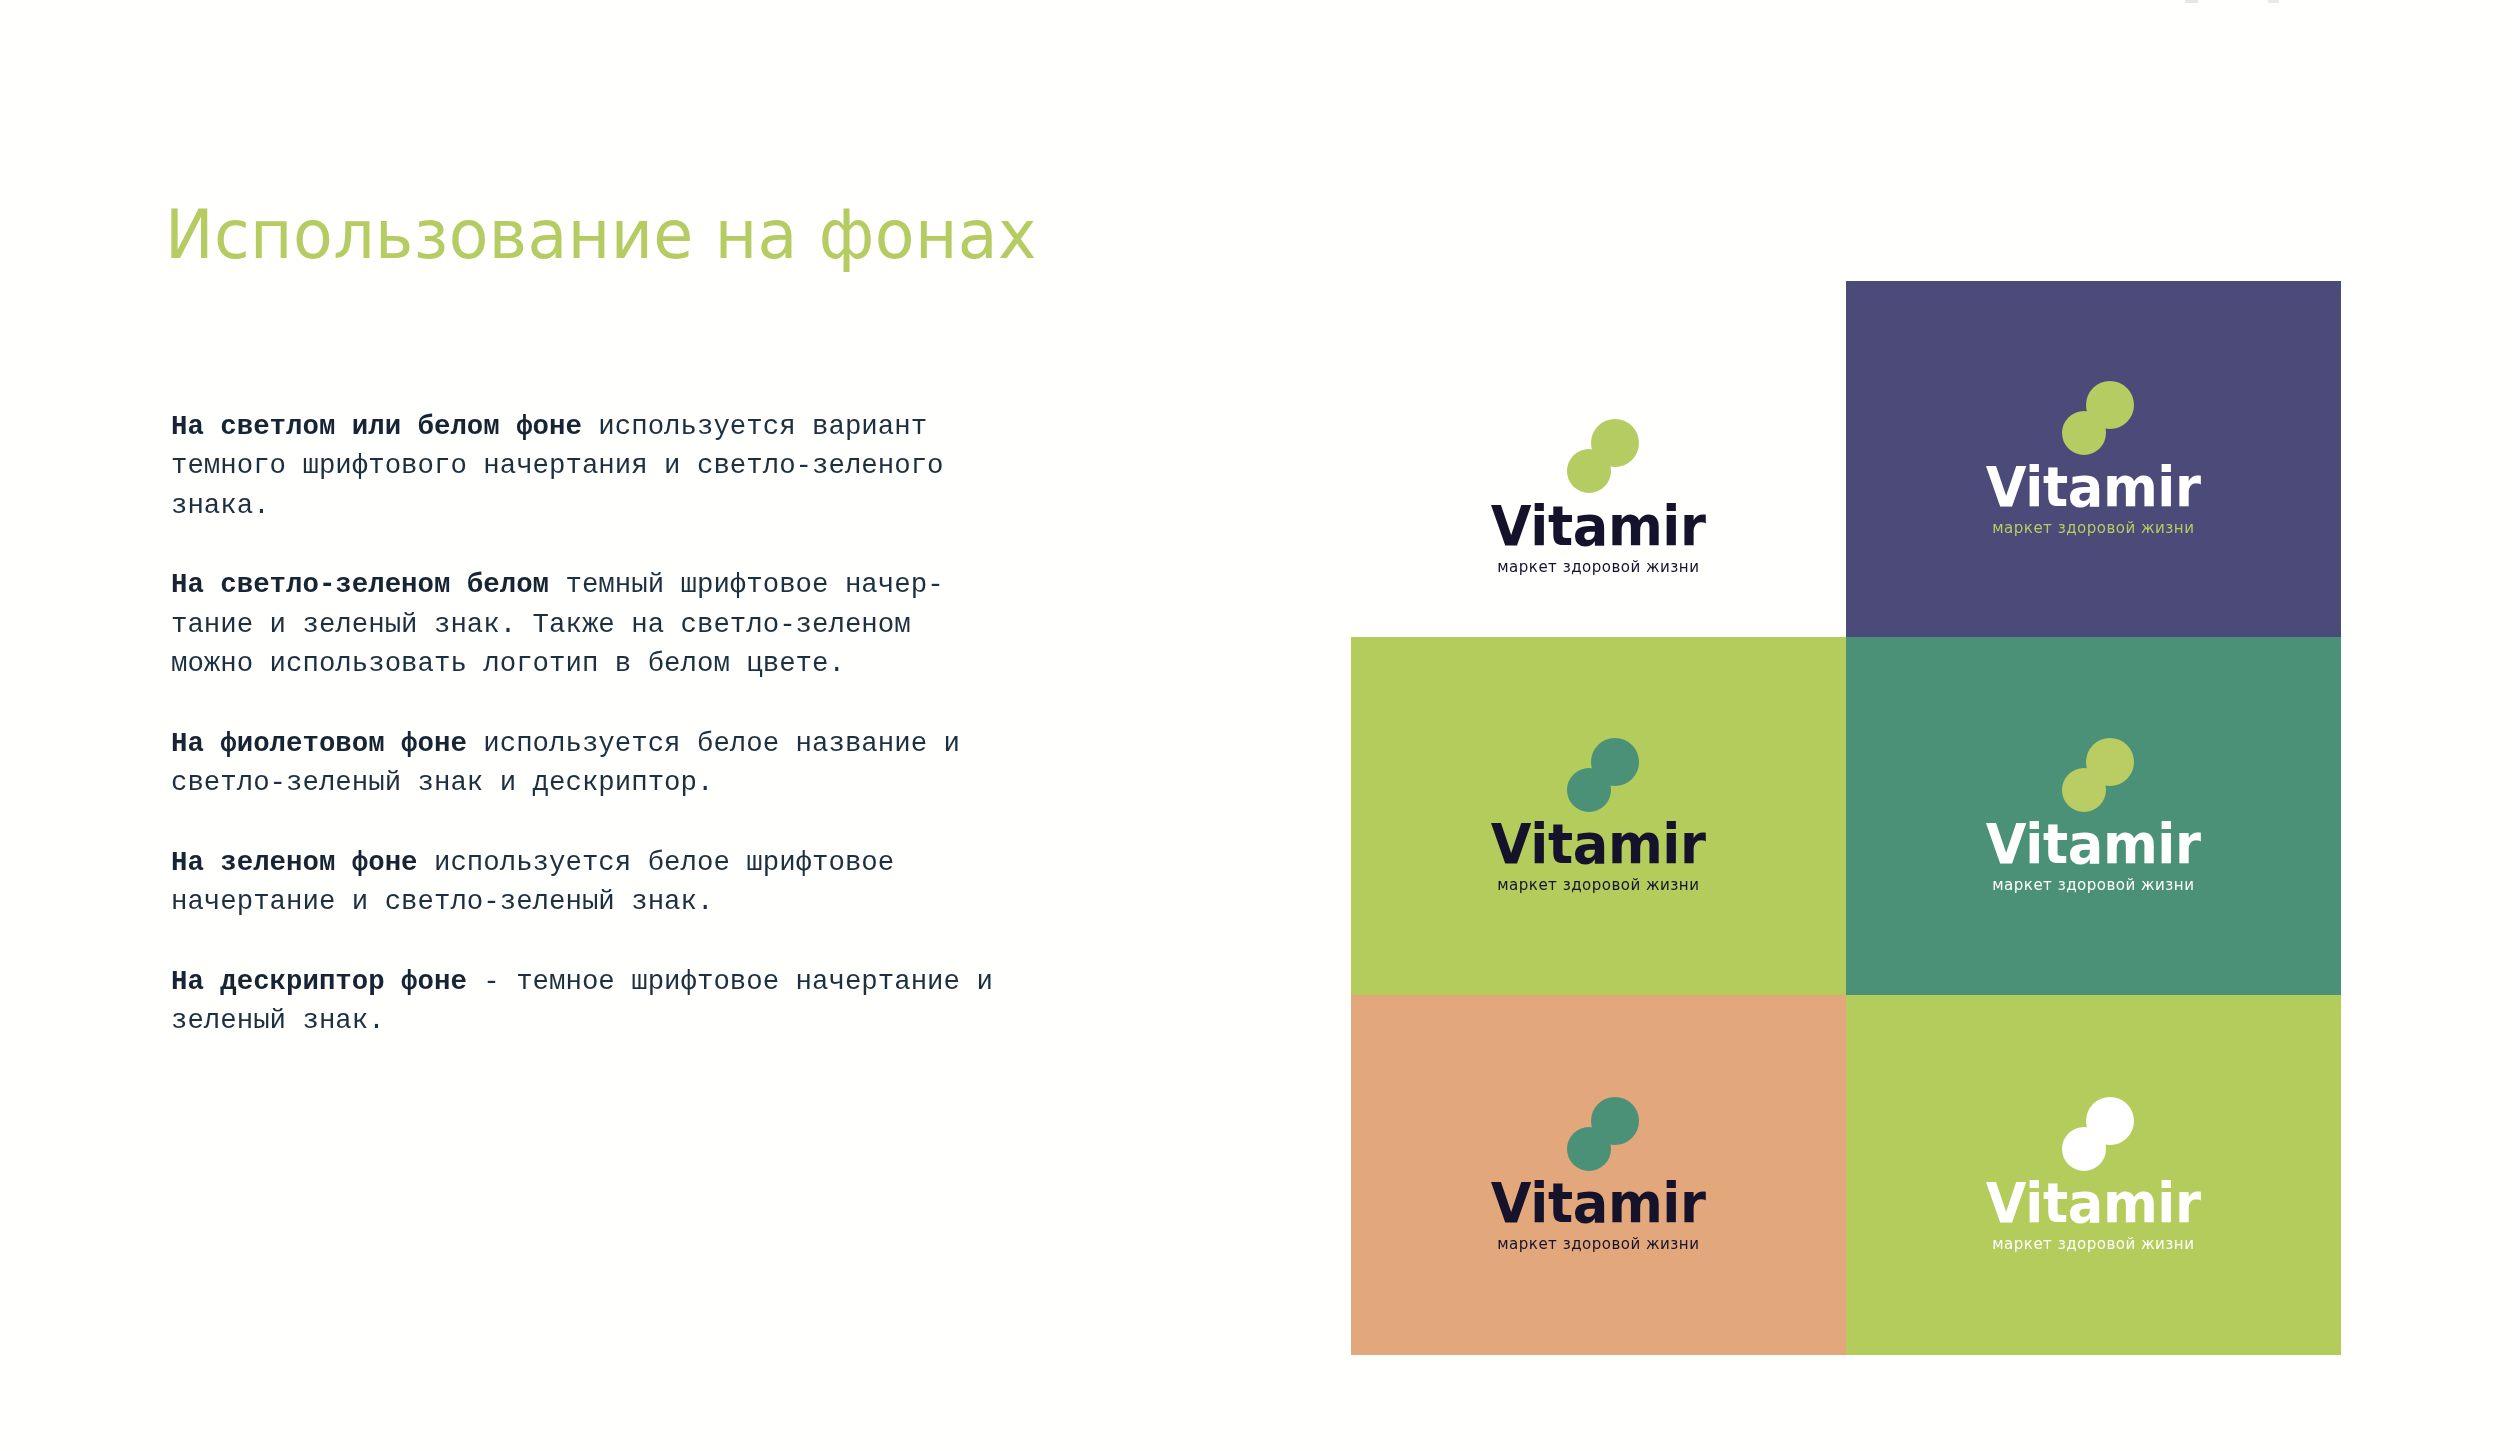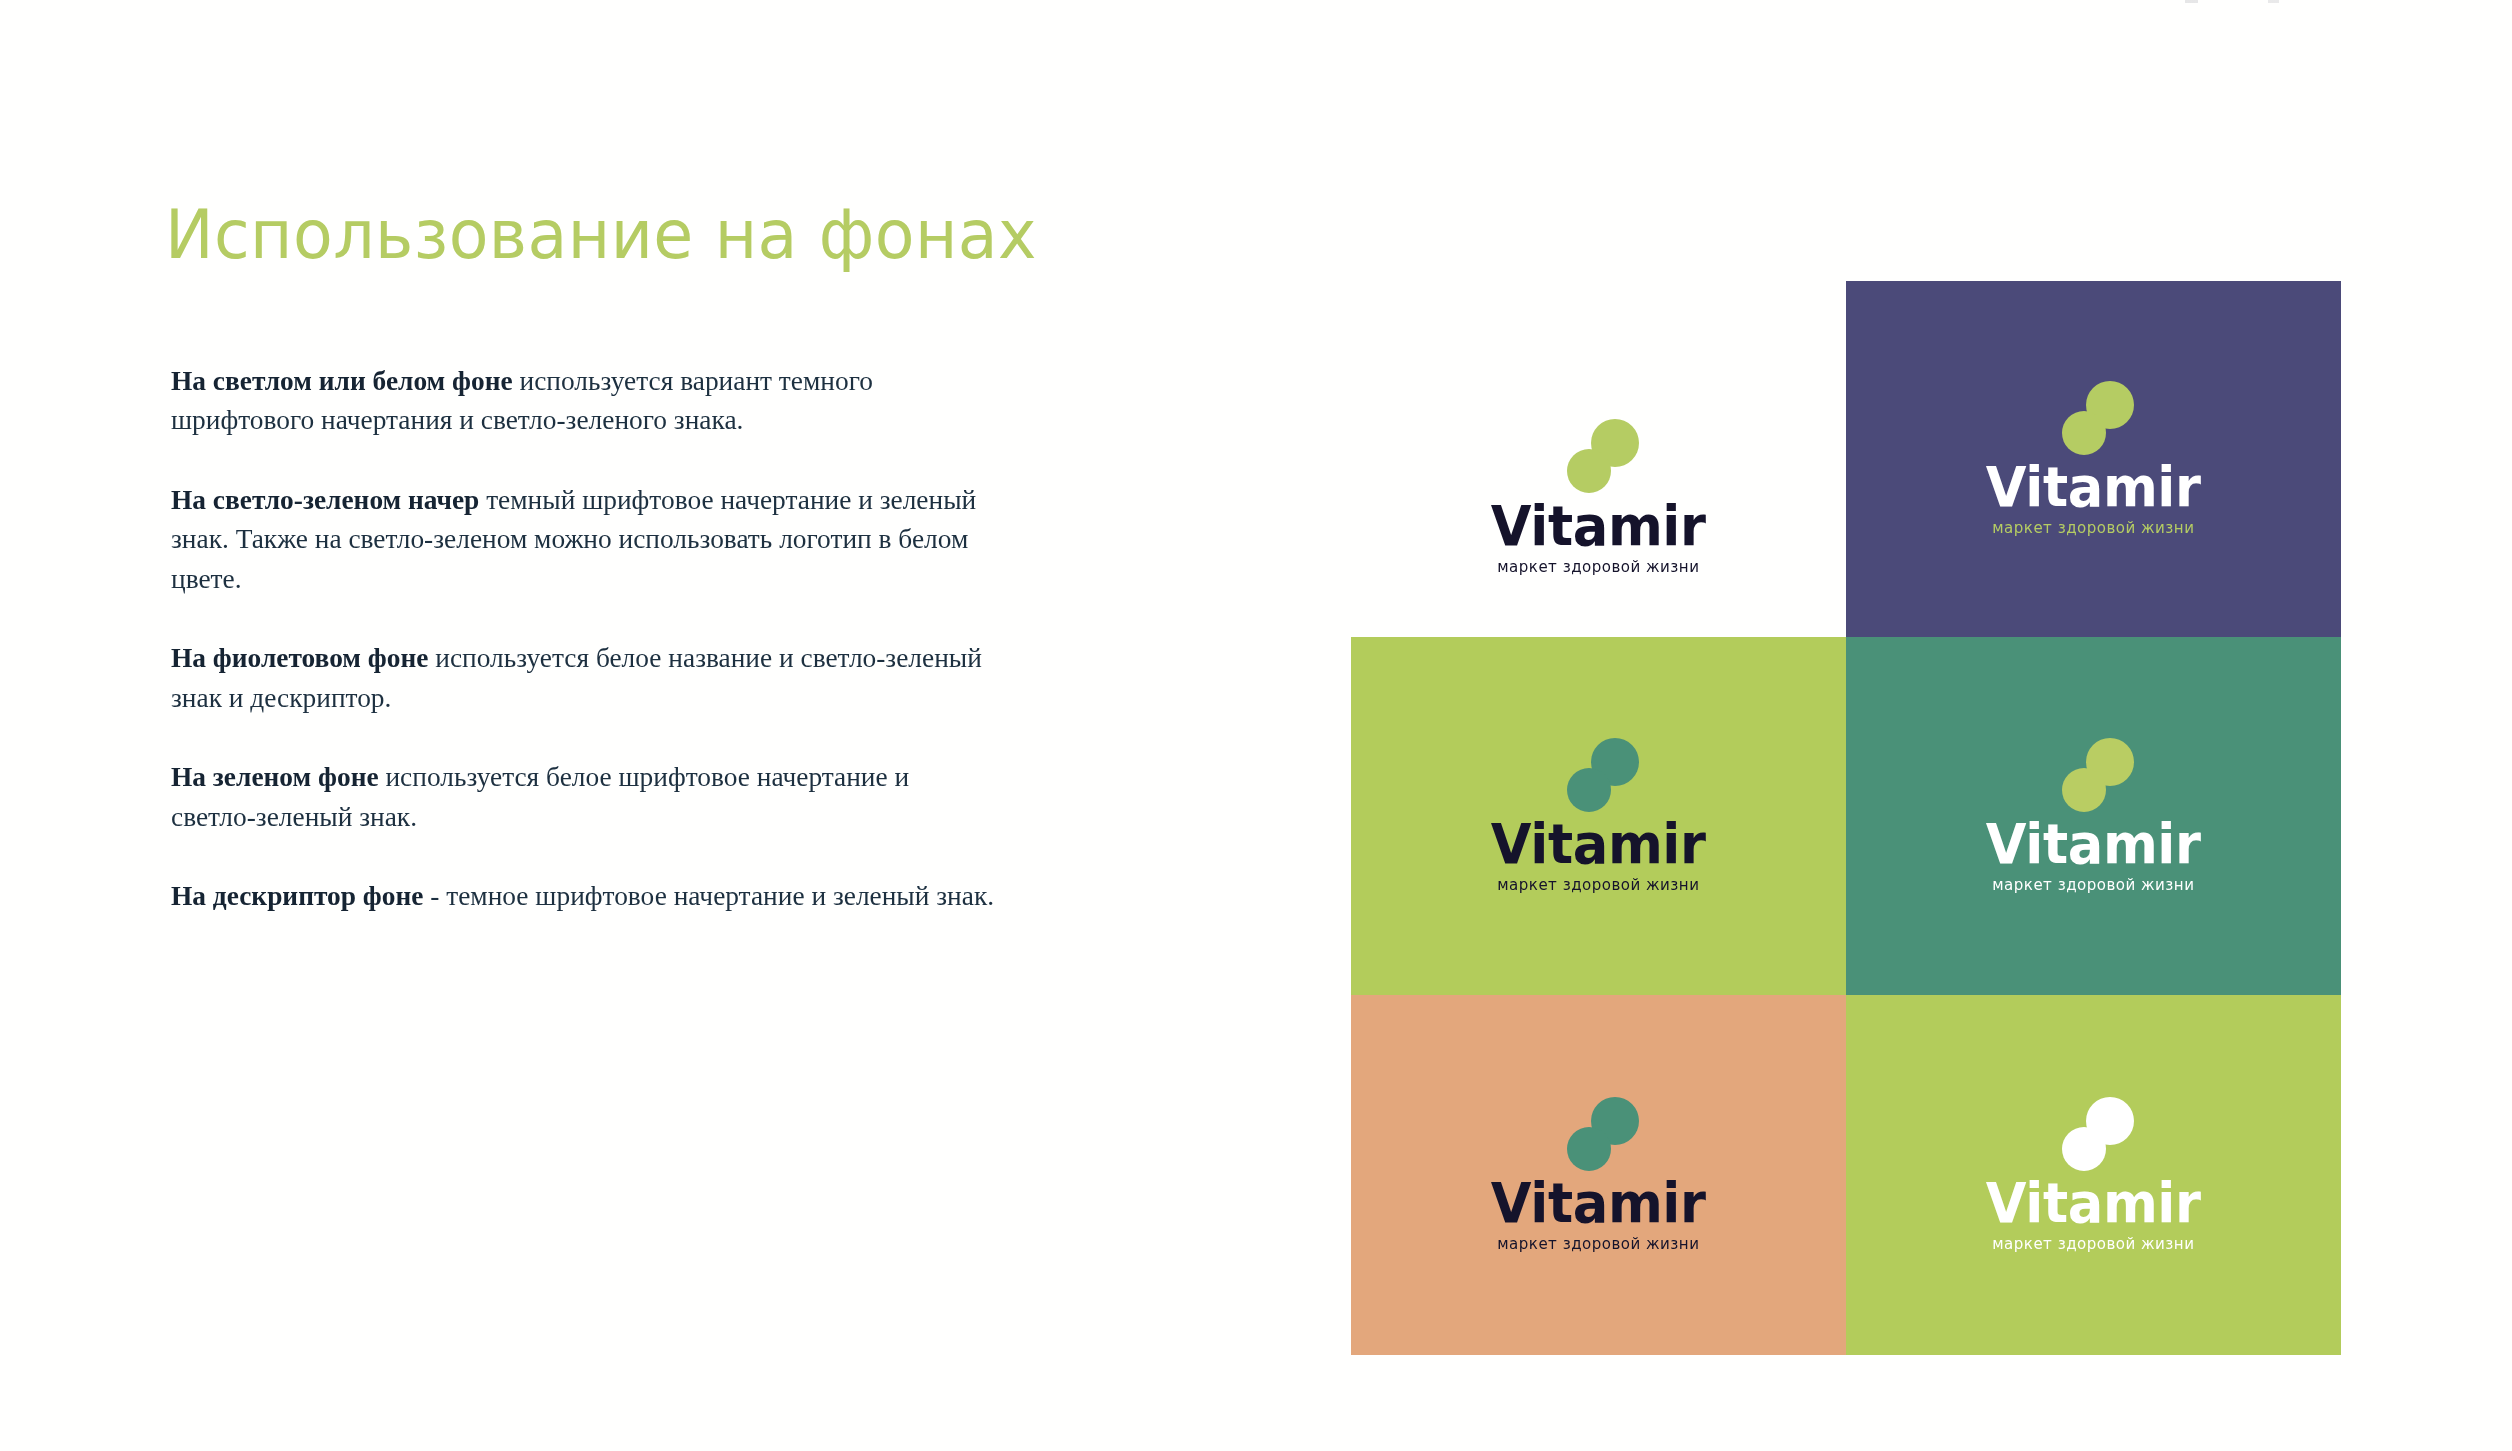--- a/index.html
+++ b/index.html
@@ -34,26 +34,26 @@
     white-space: nowrap;
     font-family: "DejaVu Sans", sans-serif;
     transform: scaleX(0.97);
     transform-origin: left top;
   }
 
   
   .copy {
     position: absolute;
     left: 171px;
-    top: 362px;
+    top: 407px;
     width: 827px;
     color: #1d3040;
     font-size: 27.4px;
     line-height: 1.44;
-    font-family: Liberation Serif, serif;
+    font-family: Liberation Mono, monospace;
   }
   .para { margin: 0 0 40px 0; }
   .para:last-child { margin-bottom: 0; }
   .para b { font-weight: 700; color: #162433; }
   .para .rest { font-weight: 400; }
 
   
   .grid {
     position: absolute;
     left: 1351px;
@@ -146,21 +146,21 @@
 
   <h1 class="slide-title" style="color: rgb(181, 204, 99);">Использование на фонах</h1>
 
   <div class="copy">
 
     <p class="para">
       <b>На светлом или белом фоне</b><span class="rest"> используется вариант темного шрифтового начертания и светло-зеленого знака.</span>
     </p>
 
     <p class="para">
-      <b>На светло-зеленом начер</b><span class="rest"> темный шрифтовое начер­тание и зеленый знак. Также на светло-зеленом можно использовать логотип в белом цвете.</span>
+      <b>На светло-зеленом белом</b><span class="rest"> темный шрифтовое начер­тание и зеленый знак. Также на светло-зеленом можно использовать логотип в белом цвете.</span>
     </p>
 
     <p class="para">
       <b>На фиолетовом фоне</b><span class="rest"> используется белое название и светло-зеленый знак и дескриптор.</span>
     </p>
 
     <p class="para">
       <b>На зеленом фоне</b><span class="rest"> используется белое шрифтовое начертание и светло-зеленый знак.</span>
     </p>
 

